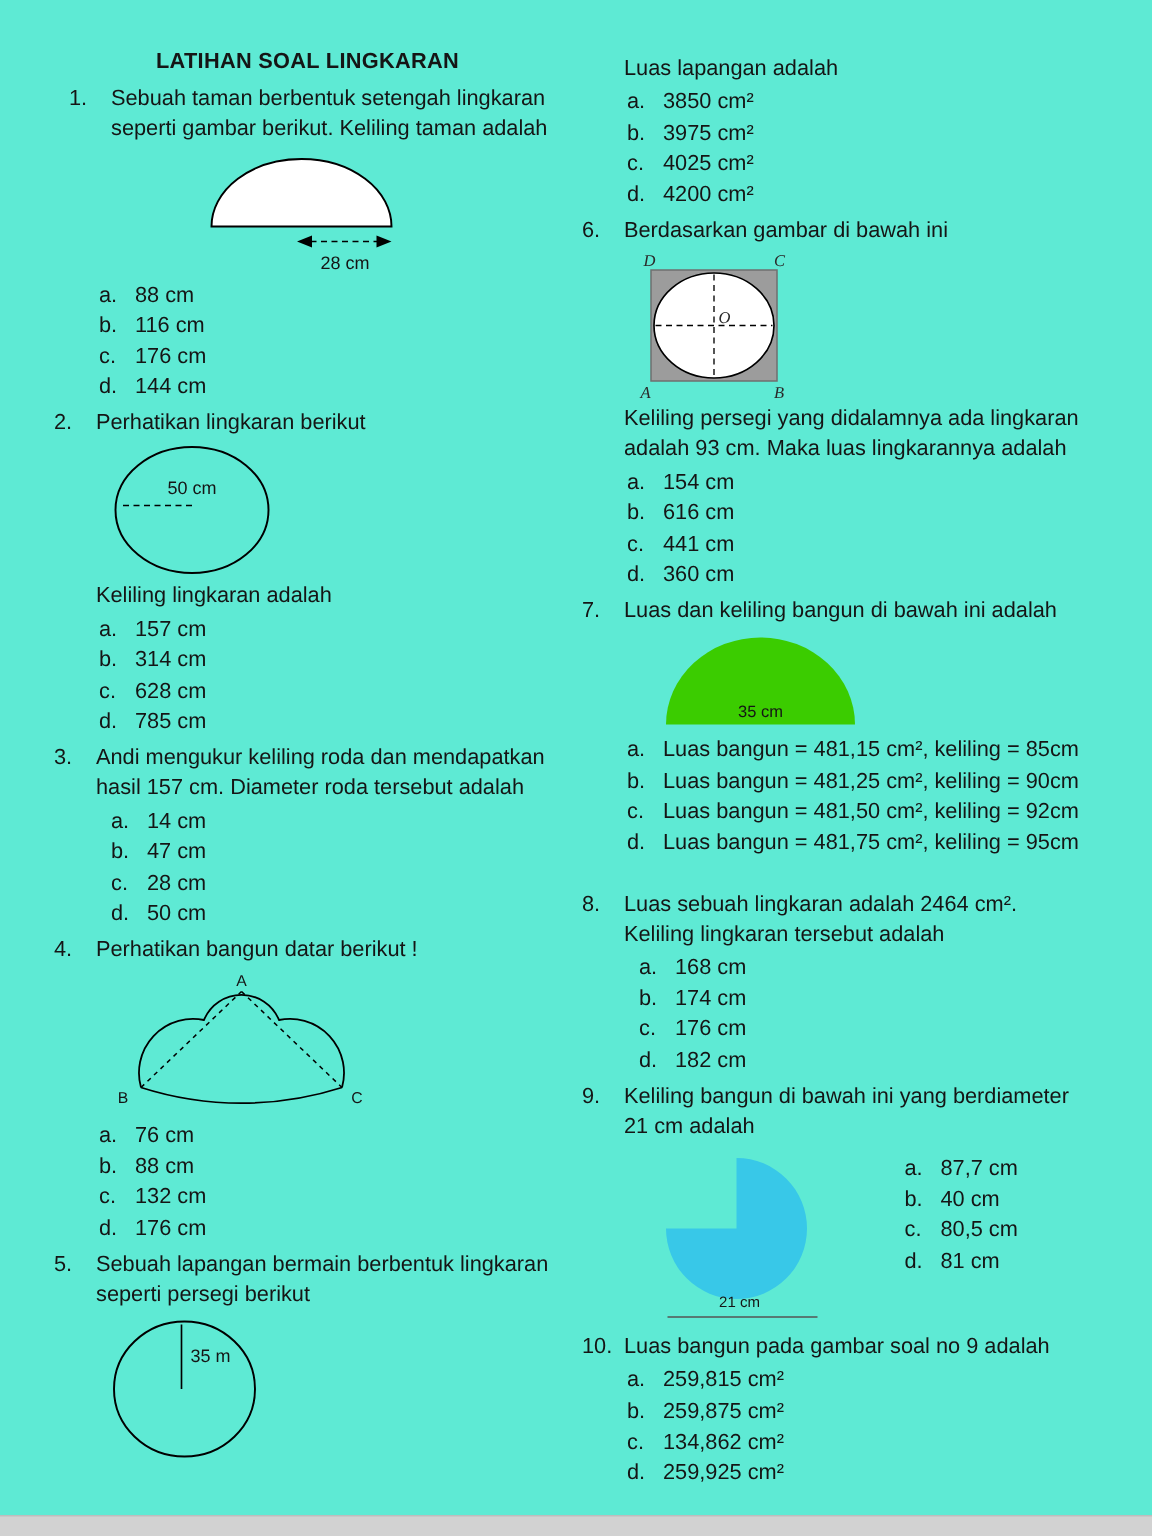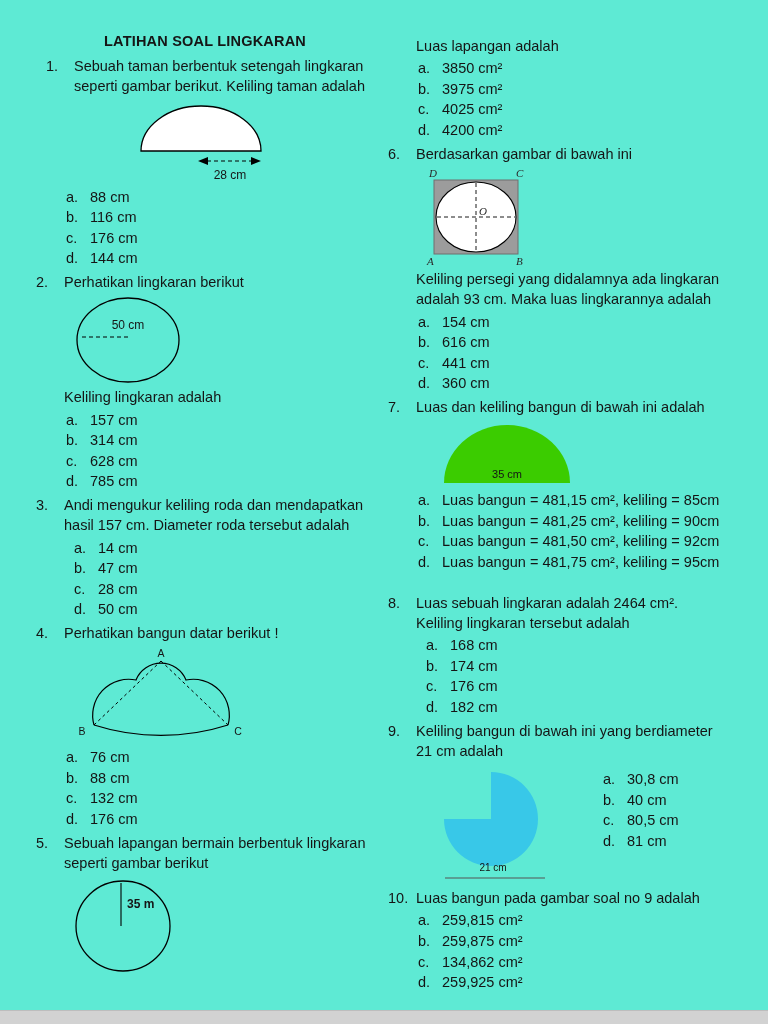--- a/index.html
+++ b/index.html
@@ -20,21 +20,21 @@
   .plain-line { margin:3px 0 2px 28px; line-height:20.3px; }
   .opts { margin:1px 0 3px 30px; }
   .opts.more-indent { margin-left:38px; }
   .opt { display:flex; line-height:20.6px; }
   .ol { flex:0 0 24px; }
   .ot { flex:1; }
   .fig { line-height:0; }
   .fig-q1 { margin:4px 0 2px 90px; }
   .fig-q2 { margin:3px 0 2px 35px; }
   .fig-q4 { margin:4px 0 2px 30px; }
-  .fig-q5 { margin:5px 0 2px 35px;font-weight:bold; }
+  .fig-q5 { margin:5px 0 2px 35px; }
   .fig-q6 { margin:3px 0 2px 28px; }
   .fig-q7 { margin:4px 0 3px 52px; }
   .caption { margin:2px 0 2px 28px; line-height:20.3px; }
   .caption.wide { margin-left:28px; }
   .q9-row { display:flex; align-items:flex-start; margin:6px 0 2px 45px; }
   .q9-row .opts { margin:2px 0 0 45px; }
   .gap { height:14px; }
   svg text { font-family:"Liberation Sans", sans-serif; fill:#151515; }
   svg text.ser { font-family:"Liberation Serif", serif; font-style:italic; font-size:11px; fill:#2a2a2a; }
   .footer-bar { position:absolute; left:0; right:0; bottom:0; height:14px; background:#d2d2d2; border-top:1px solid #bdbdbd; }
@@ -163,21 +163,21 @@
           <span class="ot">132 cm</span>
         </div>
       <div class="opt">
           <span class="ol">d.</span>
           <span class="ot">176 cm</span>
         </div>
     </div>
 
     <div class="q">
       <span class="qnum">5.</span>
-      <span class="qtext">Sebuah lapangan bermain berbentuk lingkaran seperti gambar berikut</span>
+      <span class="qtext">Sebuah lapangan bermain berbentuk lingkaran seperti persegi berikut</span>
     </div>
     <div class="fig fig-q5">
       <svg width="105" height="96" viewBox="0 0 105 96">
         <ellipse cx="52" cy="48" rx="47" ry="45" fill="none" stroke="#000000" stroke-width="1.3"></ellipse>
         <line x1="50" y1="5" x2="50" y2="48" stroke="#000000" stroke-width="1.1"></line>
         <text x="56" y="30" font-size="12">35 m</text>
       </svg>
     </div>
 
   </div>
@@ -303,21 +303,21 @@
       <div class="fig">
         <svg width="125" height="118" viewBox="0 0 125 118">
           <path d="M 58 52 L 58 5 A 47 47 0 1 1 11 52 Z" fill="#38c8e8"></path>
           <text x="60" y="104" text-anchor="middle" font-size="10">21 cm</text>
           <line x1="12" y1="111" x2="112" y2="111" stroke="#555555" stroke-width="1"></line>
         </svg>
       </div>
       <div class="opts">
         <div class="opt">
             <span class="ol">a.</span>
-            <span class="ot">30,8 cm</span>
+            <span class="ot">87,7 cm</span>
           </div>
         <div class="opt">
             <span class="ol">b.</span>
             <span class="ot">40 cm</span>
           </div>
         <div class="opt">
             <span class="ol">c.</span>
             <span class="ot">80,5 cm</span>
           </div>
         <div class="opt">

